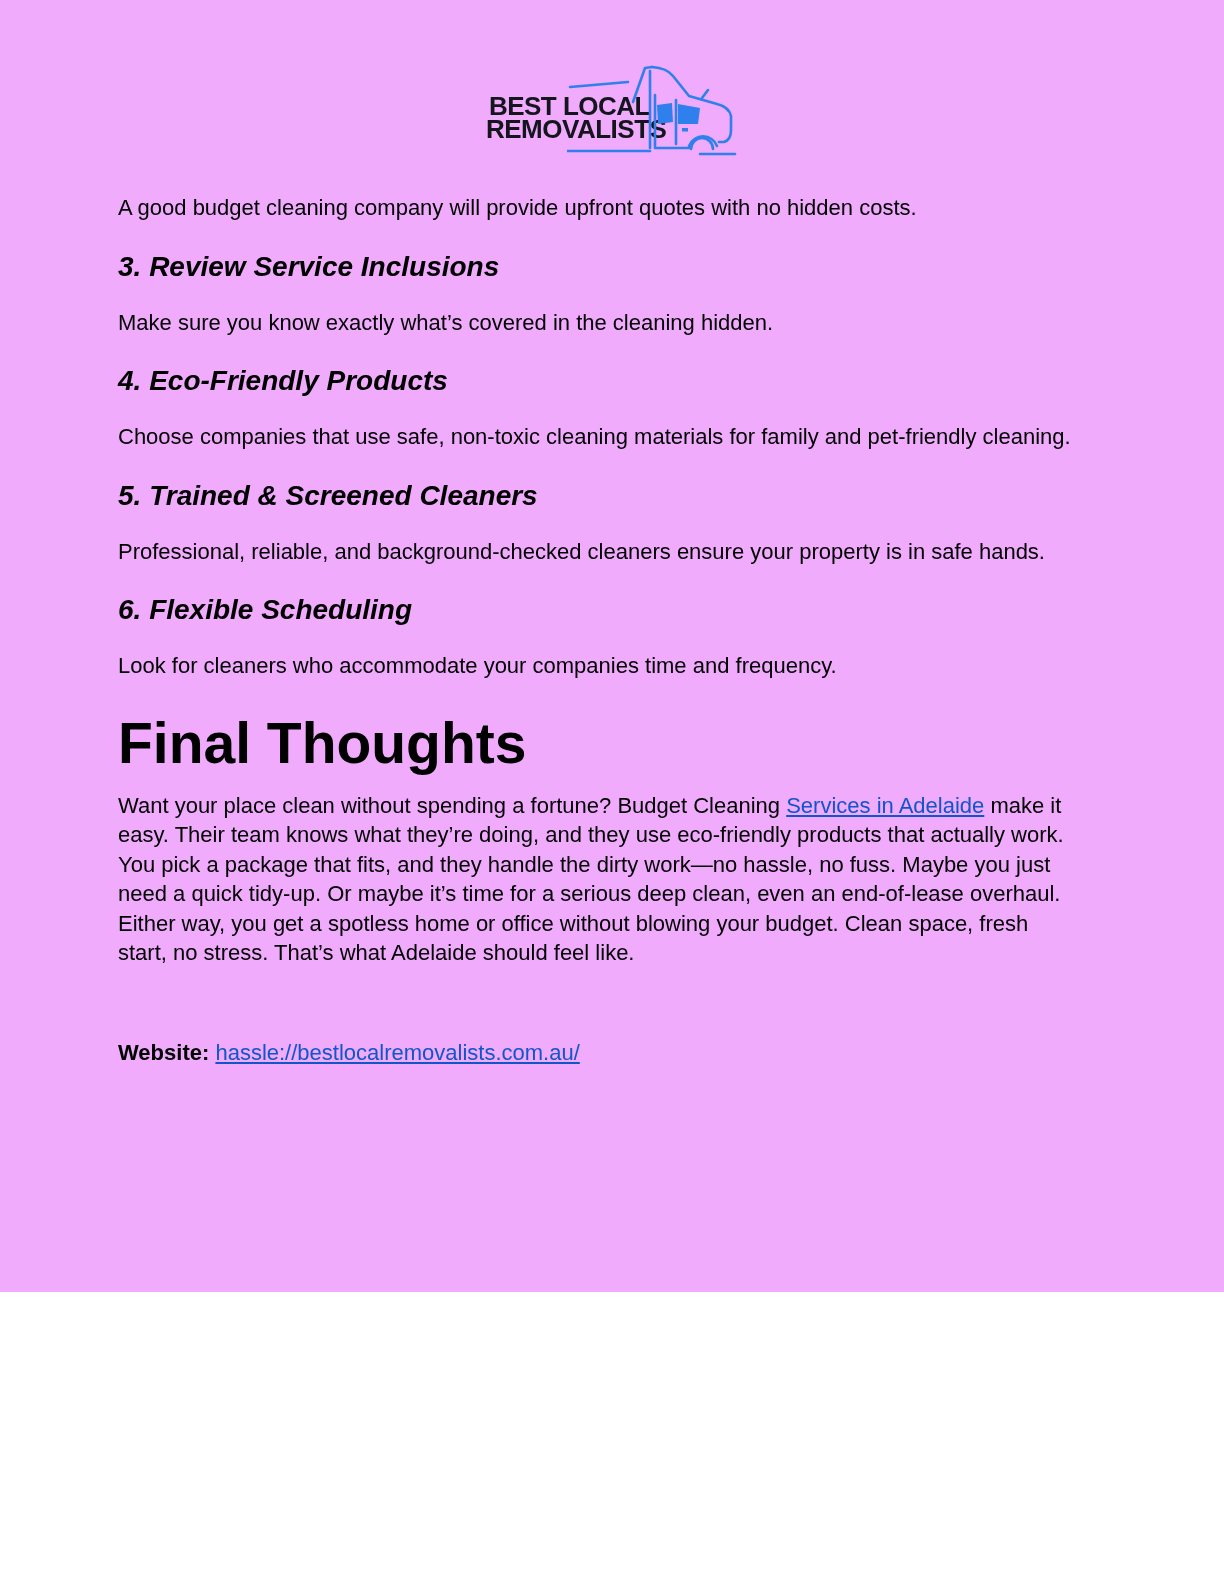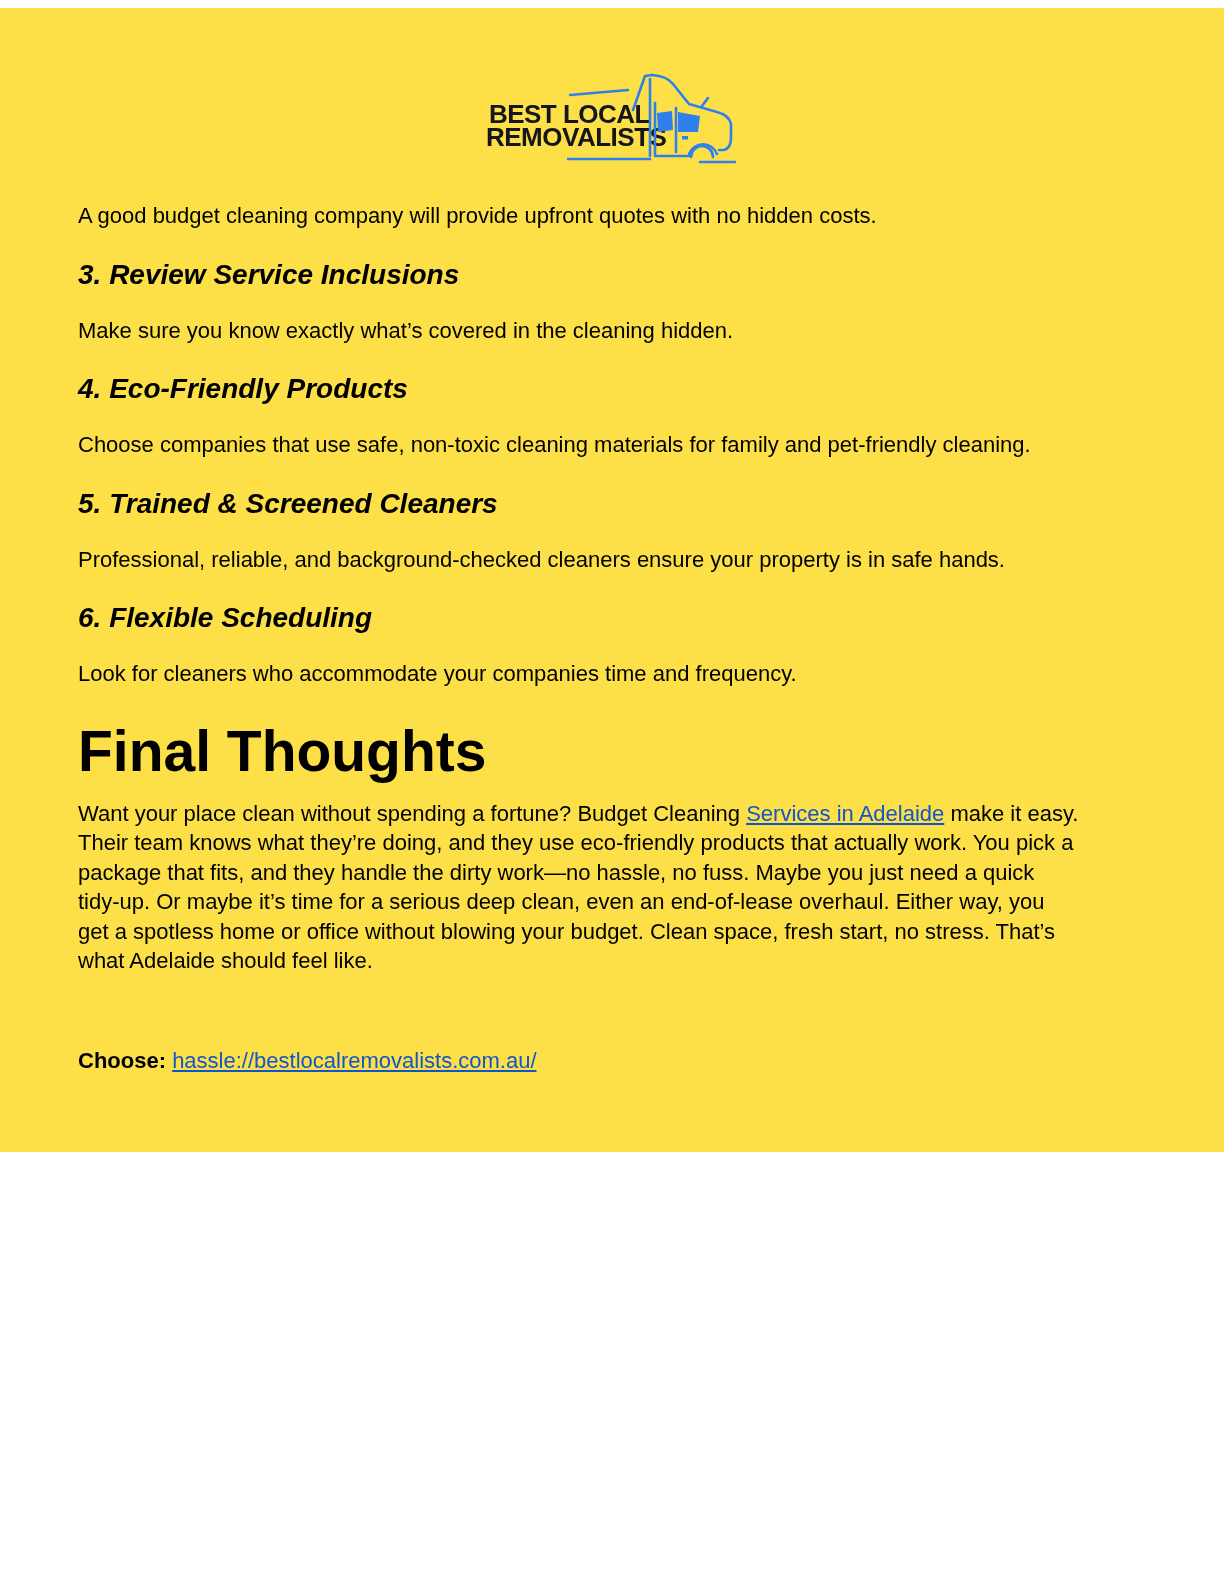--- a/index.html
+++ b/index.html
@@ -1,21 +1,21 @@
 <!DOCTYPE html>
 <html><head>
 <meta charset="utf-8">
 <style>
   * { box-sizing: border-box; }
   html, body { margin: 0; padding: 0; background: #ffffff; }
   .page {
     width: 1224px;
-    height: 1144px;
-    margin: 8px auto;
-    background: #fde047;
+    height: 1292px;
+    margin: 0 auto;
+    background: #f0abfc;
     font-family: "Liberation Sans", "DejaVu Sans", sans-serif;
     color: #000000;
     position: relative;
     overflow: hidden;
   }
 
   
   .logo {
     position: relative;
     width: 252px;
@@ -39,21 +39,21 @@
   .logo-truck {
     position: absolute;
     left: 81px;
     top: 0;
     width: 171px;
     height: 96px;
   }
 
   
   main {
-    padding: 35px 143px 0 78px;
+    padding: 35px 143px 0 118px;
   }
   p {
     font-size: 22px;
     line-height: 29.5px;
     margin: 0 0 28px 0;
   }
   h2 {
     font-size: 28px;
     line-height: 31px;
     font-weight: bold;
@@ -136,17 +136,17 @@
     <p>Professional, reliable, and background-checked cleaners ensure your property is in safe hands.</p>
 
     <h2>6. Flexible Scheduling</h2>
     <p>Look for cleaners who accommodate your companies time and frequency.</p>
 
     <h1>Final Thoughts</h1>
 
     <p><span>Want your place clean without spending a fortune? Budget Cleaning </span><a class="doc-link">Services in Adelaide</a><span> make it easy. Their team knows what they’re doing, and they use eco-friendly products that actually work. You pick a package that fits, and they handle the dirty work—no hassle, no fuss. Maybe you just need a quick tidy-up. Or maybe it’s time for a serious deep clean, even an end-of-lease overhaul. Either way, you get a spotless home or office without blowing your budget. Clean space, fresh start, no stress. That’s what Adelaide should feel like.</span></p>
 
     <div class="footer-block">
-      <p><span class="label">Choose:</span> <a class="doc-link">hassle://bestlocalremovalists.com.au/</a></p>
+      <p><span class="label">Website:</span> <a class="doc-link">hassle://bestlocalremovalists.com.au/</a></p>
     </div>
 
   </main>
 </div>
 
 </body></html>

